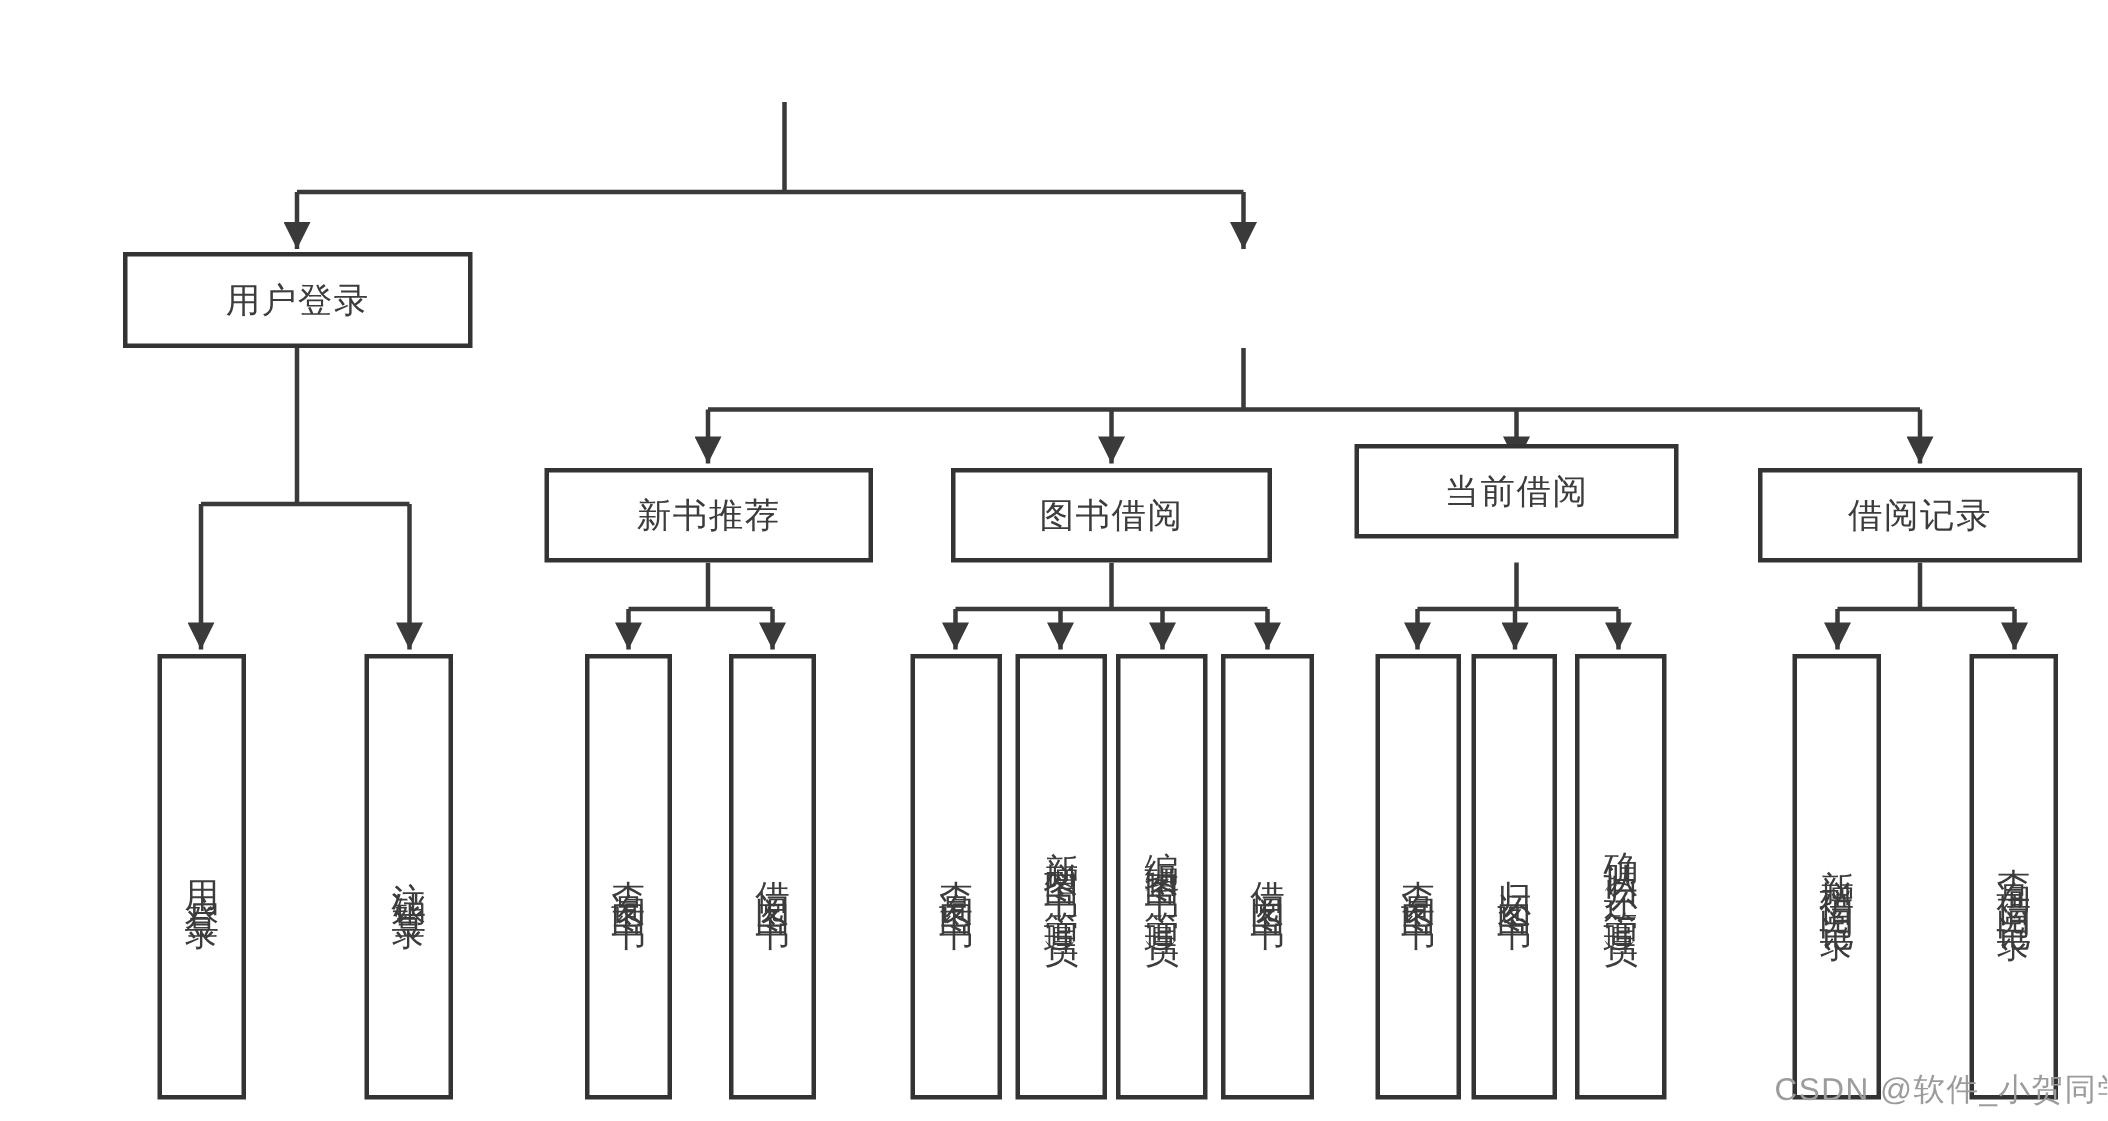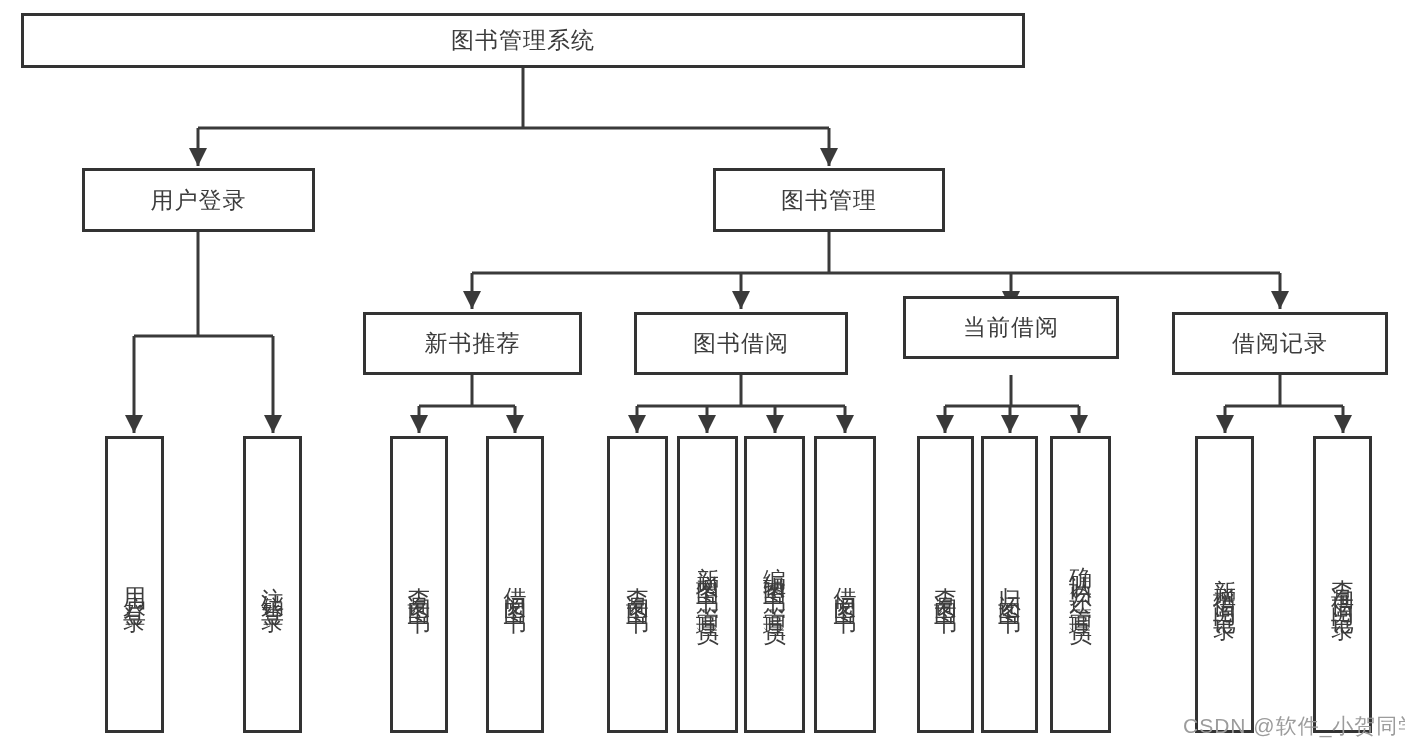--- a/index.html
+++ b/index.html
@@ -85,29 +85,23 @@
     <path class="cline" d="M1011 375 V406 M945 406 H1079"></path>
     <path class="cline" d="M945 406 V433" marker-end="url(#arrow)"></path>
     <path class="cline" d="M1010 406 V433" marker-end="url(#arrow)"></path>
     <path class="cline" d="M1079 406 V433" marker-end="url(#arrow)"></path>
 
     <path class="cline" d="M1280 375 V406 M1225 406 H1343"></path>
     <path class="cline" d="M1225 406 V433" marker-end="url(#arrow)"></path>
     <path class="cline" d="M1343 406 V433" marker-end="url(#arrow)"></path>
   </svg>
 
-  <div class="box" style="left:21px;top:13px;width:1004px;height:55px">
-    <span class="lbl">图书管理系统</span>
-  </div>
 
   <div class="box" style="left:82px;top:168px;width:233px;height:64px">
     <span class="lbl">用户登录</span>
-  </div>
-  <div class="box" style="left:713px;top:168px;width:232px;height:64px">
-    <span class="lbl">图书管理</span>
   </div>
 
   <div class="box" style="left:634px;top:312px;width:214px;height:63px">
     <span class="lbl">图书借阅</span>
   </div>
   <div class="box" style="left:363px;top:312px;width:219px;height:63px">
     <span class="lbl">新书推荐</span>
   </div>
   <div class="box" style="left:903px;top:296px;width:216px;height:63px">
     <span class="lbl">当前借阅</span>

